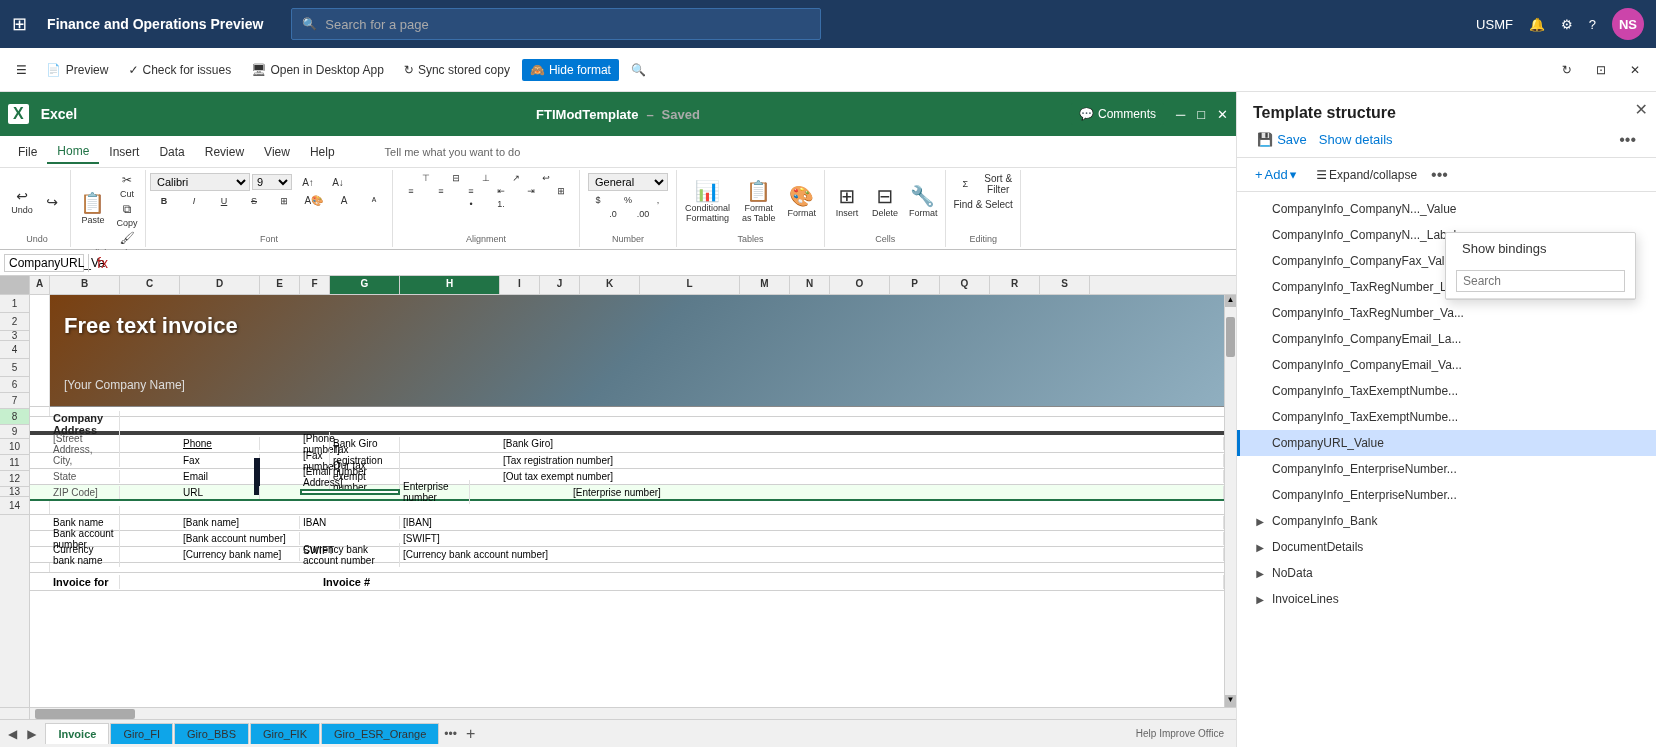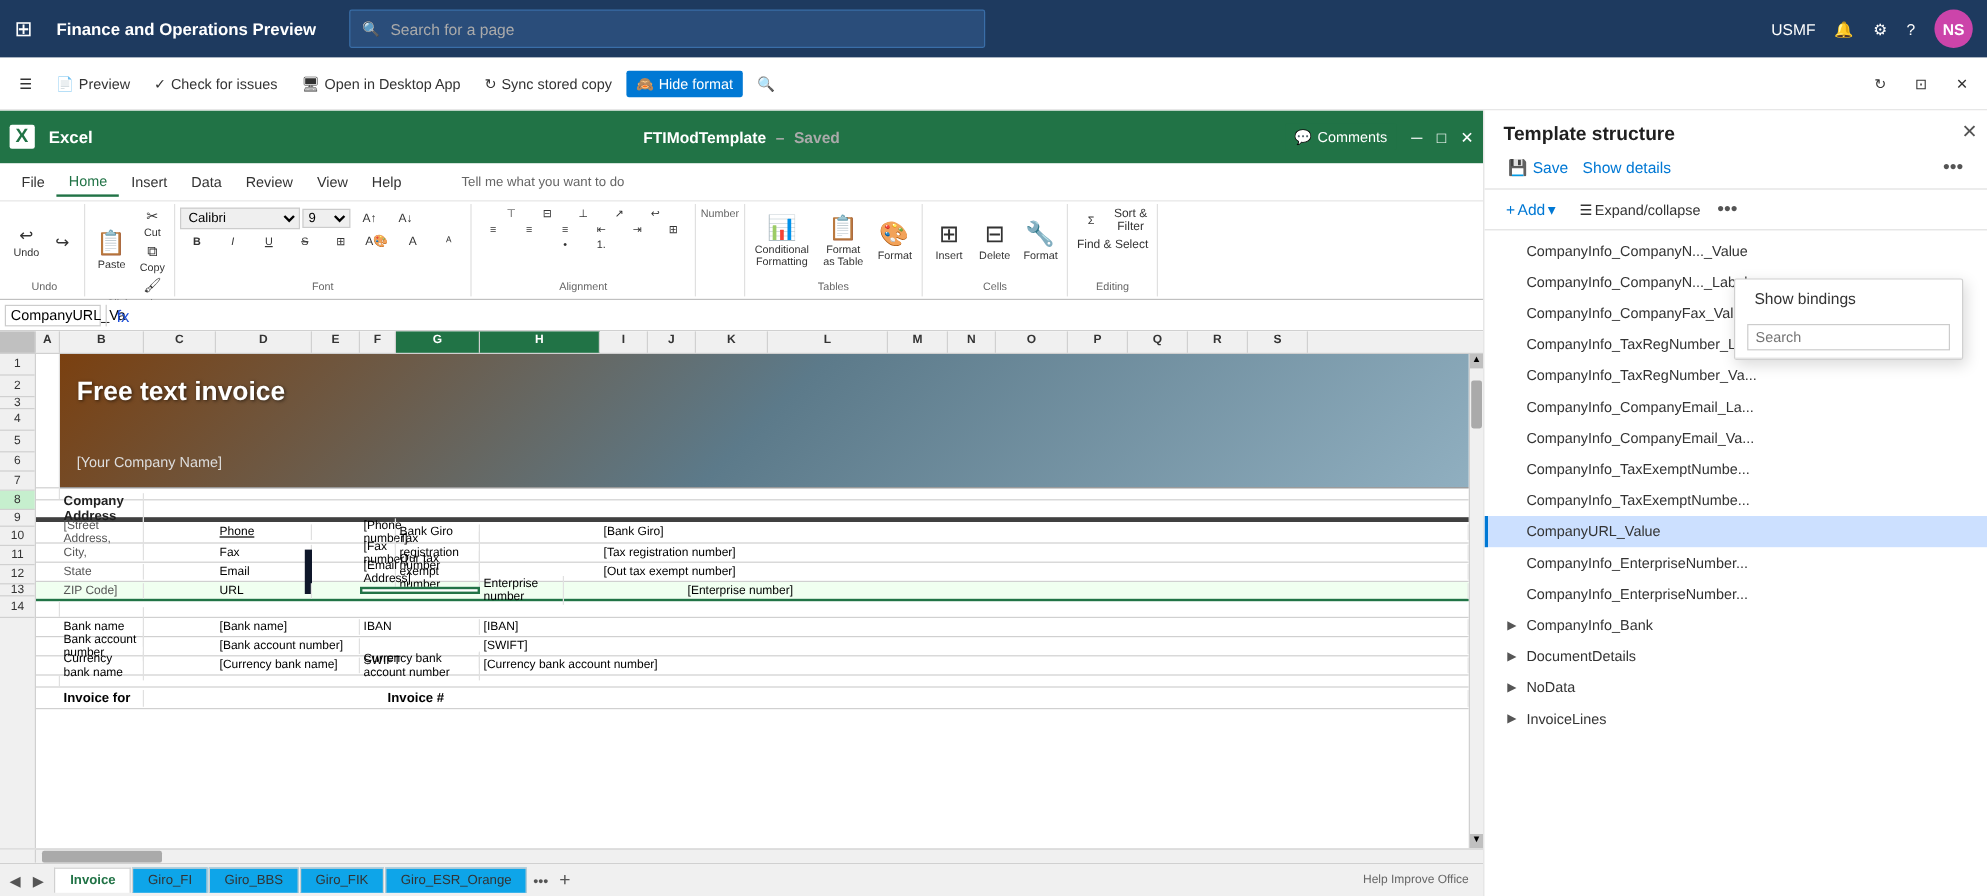--- a/index.html
+++ b/index.html
@@ -121,21 +121,21 @@
       height: 26px;
     }
     .cell-ref-box {
       width: 80px;
       border: 1px solid #ccc;
       padding: 1px 4px;
       font-size: 12px;
       background: white;
     }
     .formula-sep { width: 1px; background: #ccc; height: 18px; }
-    .formula-icon { font-size: 14px; color: #1d4ed8; padding: 0 4px; }
+    .formula-icon { font-size: 14px; color: #b91c1c; padding: 0 4px; }
     .formula-input {
       flex: 1;
       border: none;
       outline: none;
       font-size: 12px;
       padding: 0 4px;
     }
 
     
     .spreadsheet {
@@ -600,20 +600,34 @@
           </div>
           <div style="display:flex;gap:2px;">
             <button class="rbtn">•</button>
             <button class="rbtn">1.</button>
           </div>
         </div>
         <div class="rg-label">Alignment</div>
       </div>
 
       <div class="rg">
+        <div class="rg-content" style="flex-direction:column;">
+          <select class="dropdown-select" style="width:80px;">
+            <option>General</option>
+          </select>
+          <div style="display:flex;gap:2px;">
+            <button class="rbtn">$</button>
+            <button class="rbtn">%</button>
+            <button class="rbtn">,</button>
+          </div>
+          <div style="display:flex;gap:2px;">
+            <button class="rbtn">.0</button>
+            <button class="rbtn">.00</button>
+          </div>
+        </div>
         <div class="rg-label">Number</div>
       </div>
 
       <div class="rg">
         <div class="rg-content" style="gap:4px;">
           <button class="rbtn large">
             <span class="ico">📊</span>
             <span style="text-align:center;">Conditional<br>Formatting</span>
           </button>
           <button class="rbtn large">

